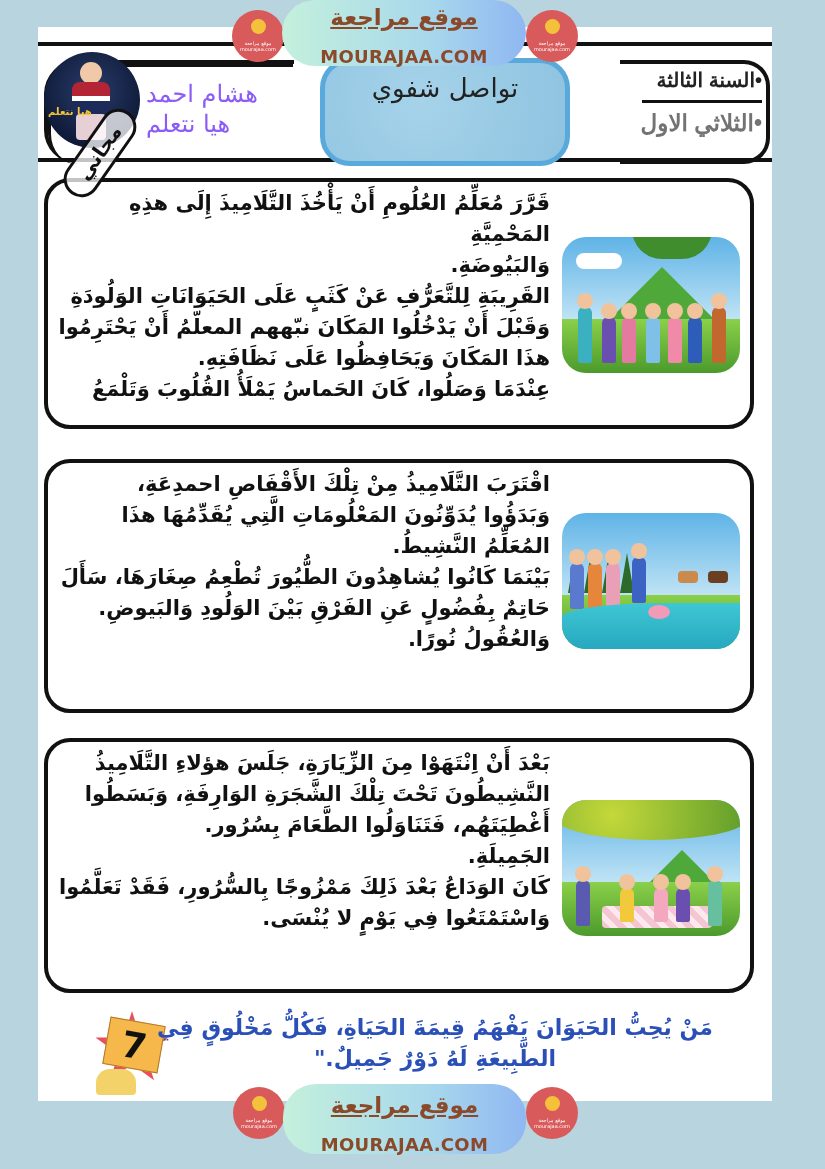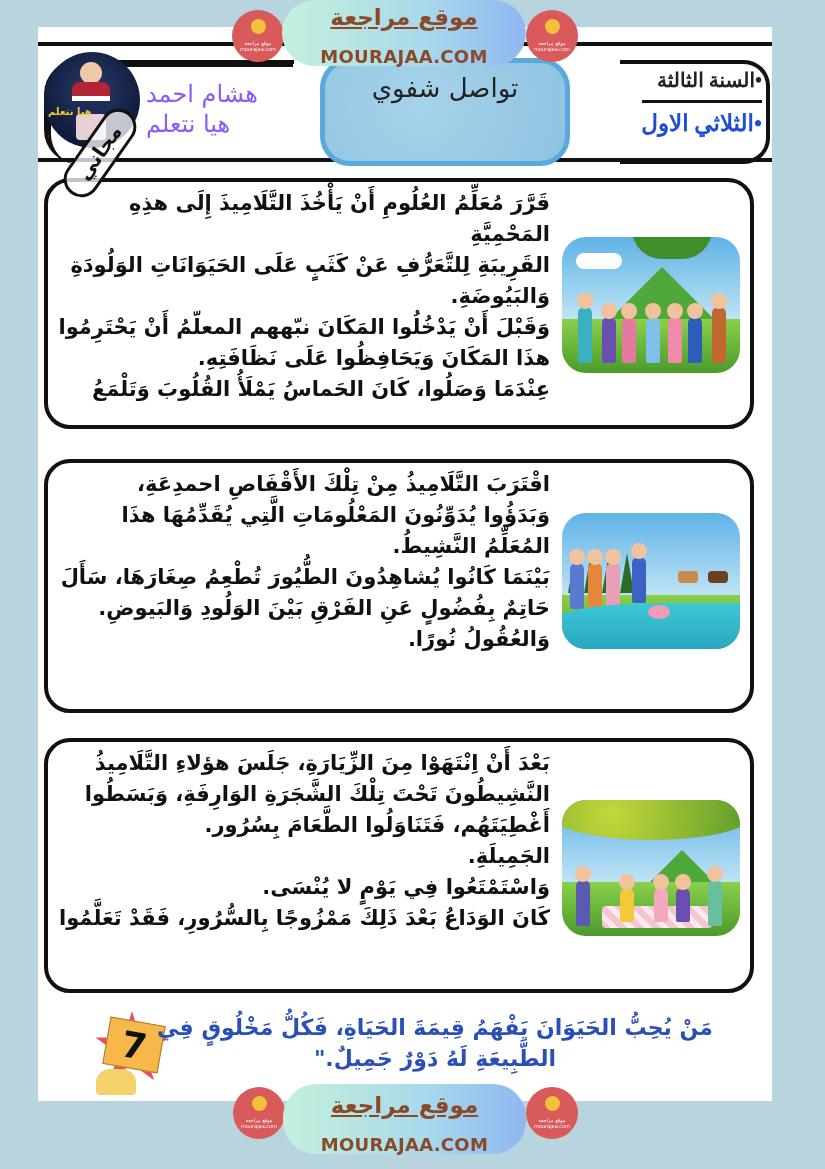--- a/index.html
+++ b/index.html
@@ -65,25 +65,25 @@
       margin-left: 37px;
     }
     .title-box .t1 { position: absolute; left: 0; right: 0; top: 10px; font-size: 26px; line-height: 30px; }
     .title-box .t2 { position: absolute; left: 0; right: 0; top: 52px; font-size: 30px; line-height: 38px; }
     .hdr-right {
       position: absolute; right: 2px; top: 14px;
       width: 150px; height: 104px;
       border: 4px solid #111; border-left: none;
       border-radius: 0 26px 26px 0;
       direction: rtl; text-align: right;
-      font-family: Liberation Serif, serif;
+      font-family: Liberation Sans, sans-serif;
     }
     .hdr-right .level { position: absolute; right: 4px; top: 4px; font-size: 20px; font-weight: bold; color: #222; white-space: nowrap; }
     .hdr-right .divider { position: absolute; right: 4px; top: 36px; width: 120px; height: 3px; background: #111; }
-    .hdr-right .term { position: absolute; right: 4px; top: 46px; font-size: 23px; font-weight: bold; color: #1d4ed8; white-space: nowrap; }
+    .hdr-right .term { position: absolute; right: 4px; top: 46px; font-size: 23px; font-weight: bold; color: #737373; white-space: nowrap; }
 
     
     .stamp {
       position: absolute; left: 12px; top: 108px;
       width: 100px; height: 36px;
       border: 3px solid #111; border-radius: 30px;
       transform: rotate(-55deg);
       text-align: center; font-size: 20px; font-weight: bold;
       line-height: 28px; color: #111; background: rgba(255,255,255,0.75);
       direction: rtl;
@@ -204,22 +204,22 @@
       <div class="divider"></div>
       <div class="term">•الثلاثي الاول</div>
     </div>
   </div>
 
   <div class="stamp">مجاني</div>
 
   <div class="card" style="top:151px; height:251px;">
     <div class="card-text">
       <p>قَرَّرَ مُعَلِّمُ العُلُومِ أَنْ يَأْخُذَ التَّلَامِيذَ إِلَى هذِهِ المَحْمِيَّةِ</p>
+      <p>وَالبَيُوضَةِ.</p>
       <p>القَرِيبَةِ لِلتَّعَرُّفِ عَنْ كَثَبٍ عَلَى الحَيَوَانَاتِ الوَلُودَةِ</p>
-      <p>وَالبَيُوضَةِ.</p>
       <p>وَقَبْلَ أَنْ يَدْخُلُوا المَكَانَ نبّههم المعلّمُ أَنْ يَحْتَرِمُوا</p>
       <p>هذَا المَكَانَ وَيَحَافِظُوا عَلَى نَظَافَتِهِ.</p>
       <p>عِنْدَمَا وَصَلُوا، كَانَ الحَماسُ يَمْلَأُ القُلُوبَ وَتَلْمَعُ</p>
     </div>
     <div class="card-img" style="top:55px;">
       <div class="scene-sky"></div>
       <div class="scene-mountain"></div>
       <div class="scene-cloud" style="left:14px; top:16px;"></div>
       <div class="scene-tree" style="left:70px; width:80px;"></div>
       <div class="scene-ground"></div>
@@ -259,22 +259,22 @@
       <div class="flamingo"></div>
     </div>
   </div>
 
   <div class="card" style="top:711px; height:255px;">
     <div class="card-text">
       <p>بَعْدَ أَنْ اِنْتَهَوْا مِنَ الزِّيَارَةِ، جَلَسَ هؤلاءِ التَّلَامِيذُ</p>
       <p>النَّشِيطُونَ تَحْتَ تِلْكَ الشَّجَرَةِ الوَارِفَةِ، وَبَسَطُوا</p>
       <p>أَغْطِيَتَهُم، فَتَنَاوَلُوا الطَّعَامَ بِسُرُور.</p>
       <p>الجَمِيلَةِ.</p>
+      <p>كَانَ الوَدَاعُ بَعْدَ ذَلِكَ مَمْزُوجًا بِالسُّرُورِ، فَقَدْ تَعَلَّمُوا</p>
       <p>وَاسْتَمْتَعُوا فِي يَوْمٍ لا يُنْسَى.</p>
-      <p>كَانَ الوَدَاعُ بَعْدَ ذَلِكَ مَمْزُوجًا بِالسُّرُورِ، فَقَدْ تَعَلَّمُوا</p>
     </div>
     <div class="card-img" style="top:58px;">
       <div class="scene-sky"></div>
       <div class="scene-mountain" style="left:60px; top:50px;"></div>
       <div class="scene-ground"></div>
       <div class="canopy"></div>
       <div class="blanket"></div>
       <div class="kid" style="left:14px; background:#5a5ab0;"></div>
       <div class="kid" style="left:58px; bottom:14px; height:34px; background:#f2c93a;"></div>
       <div class="kid" style="left:92px; bottom:14px; height:34px; background:#f3a8c0;"></div>

